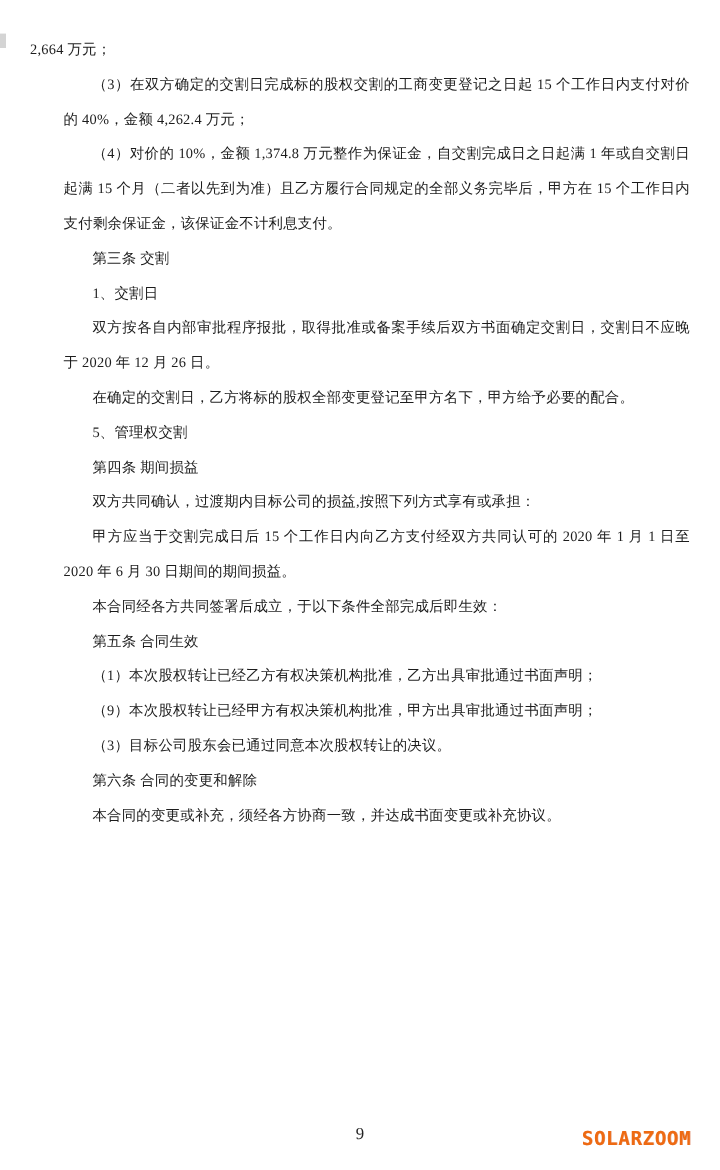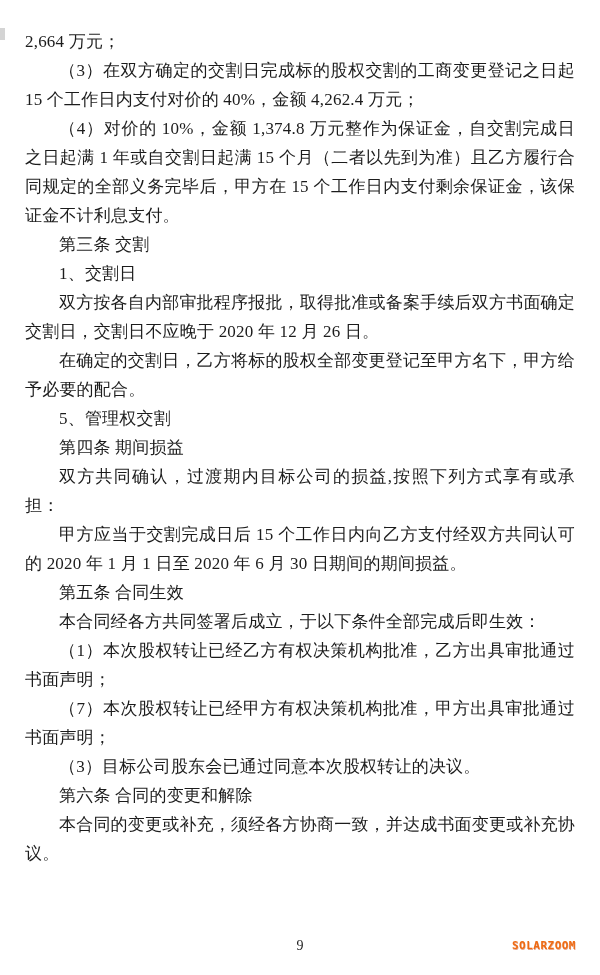--- a/index.html
+++ b/index.html
@@ -26,47 +26,47 @@
     opacity: 0.8;
   }
   .content {
     position: absolute;
     left: 25px;
     top: 27px;
     width: 550px;
   }
   .content p {
     margin: 0;
-    font-size: 17px;
+    font-size: 12px;
     line-height: 29px;
     text-align: justify;
     text-justify: inter-ideograph;
     letter-spacing: 0.2px;
   }
-  .content p.indent { text-indent: 2em; }
+  .content p.indent { text-indent: 2em; margin-left: 28px; }
   .content p.cont { text-indent: 0; }
   .footer {
     position: absolute;
     left: 25px;
     width: 550px;
     top: 936px;
     text-align: center;
   }
   .pagenum {
     font-size: 14px;
     color: #222222;
     font-family: "Liberation Serif", "DejaVu Serif", serif;
   }
   .watermark {
     position: absolute;
     right: 24px;
     top: 939px;
     font-family: "DejaVu Sans Mono", "Liberation Mono", monospace;
     font-weight: bold;
-    font-size: 11px;
+    font-size: 16px;
     letter-spacing: 0.5px;
     text-shadow: 0.5px 0.5px 0 rgba(200,60,0,0.45);
   }
 </style>
 </head>
 <body>
 
 <div class="page">
   <div class="scan-artifact"></div>
   <div class="content" id="paragraphs">
@@ -74,24 +74,24 @@
       <p class="indent">（3）在双方确定的交割日完成标的股权交割的工商变更登记之日起 15 个工作日内支付对价的 40%，金额 4,262.4 万元；</p>
       <p class="indent">（4）对价的 10%，金额 1,374.8 万元整作为保证金，自交割完成日之日起满 1 年或自交割日起满 15 个月（二者以先到为准）且乙方履行合同规定的全部义务完毕后，甲方在 15 个工作日内支付剩余保证金，该保证金不计利息支付。</p>
       <p class="indent">第三条 交割</p>
       <p class="indent">1、交割日</p>
       <p class="indent">双方按各自内部审批程序报批，取得批准或备案手续后双方书面确定交割日，交割日不应晚于 2020 年 12 月 26 日。</p>
       <p class="indent">在确定的交割日，乙方将标的股权全部变更登记至甲方名下，甲方给予必要的配合。</p>
       <p class="indent">5、管理权交割</p>
       <p class="indent">第四条 期间损益</p>
       <p class="indent">双方共同确认，过渡期内目标公司的损益,按照下列方式享有或承担：</p>
       <p class="indent">甲方应当于交割完成日后 15 个工作日内向乙方支付经双方共同认可的 2020 年 1 月 1 日至 2020 年 6 月 30 日期间的期间损益。</p>
+      <p class="indent">本合同经各方共同签署后成立，于以下条件全部完成后即生效：</p>
       <p class="indent">第五条 合同生效</p>
-      <p class="indent">本合同经各方共同签署后成立，于以下条件全部完成后即生效：</p>
       <p class="indent">（1）本次股权转让已经乙方有权决策机构批准，乙方出具审批通过书面声明；</p>
-      <p class="indent">（7）本次股权转让已经甲方有权决策机构批准，甲方出具审批通过书面声明；</p>
+      <p class="indent">（9）本次股权转让已经甲方有权决策机构批准，甲方出具审批通过书面声明；</p>
       <p class="indent">（3）目标公司股东会已通过同意本次股权转让的决议。</p>
       <p class="indent">第六条 合同的变更和解除</p>
       <p class="indent">本合同的变更或补充，须经各方协商一致，并达成书面变更或补充协议。</p>
     </div>
   <div class="footer">
     <span class="pagenum">9</span>
   </div>
   <div class="watermark" style="color: rgb(238, 106, 18);">SOLARZOOM</div>
 </div>
 

